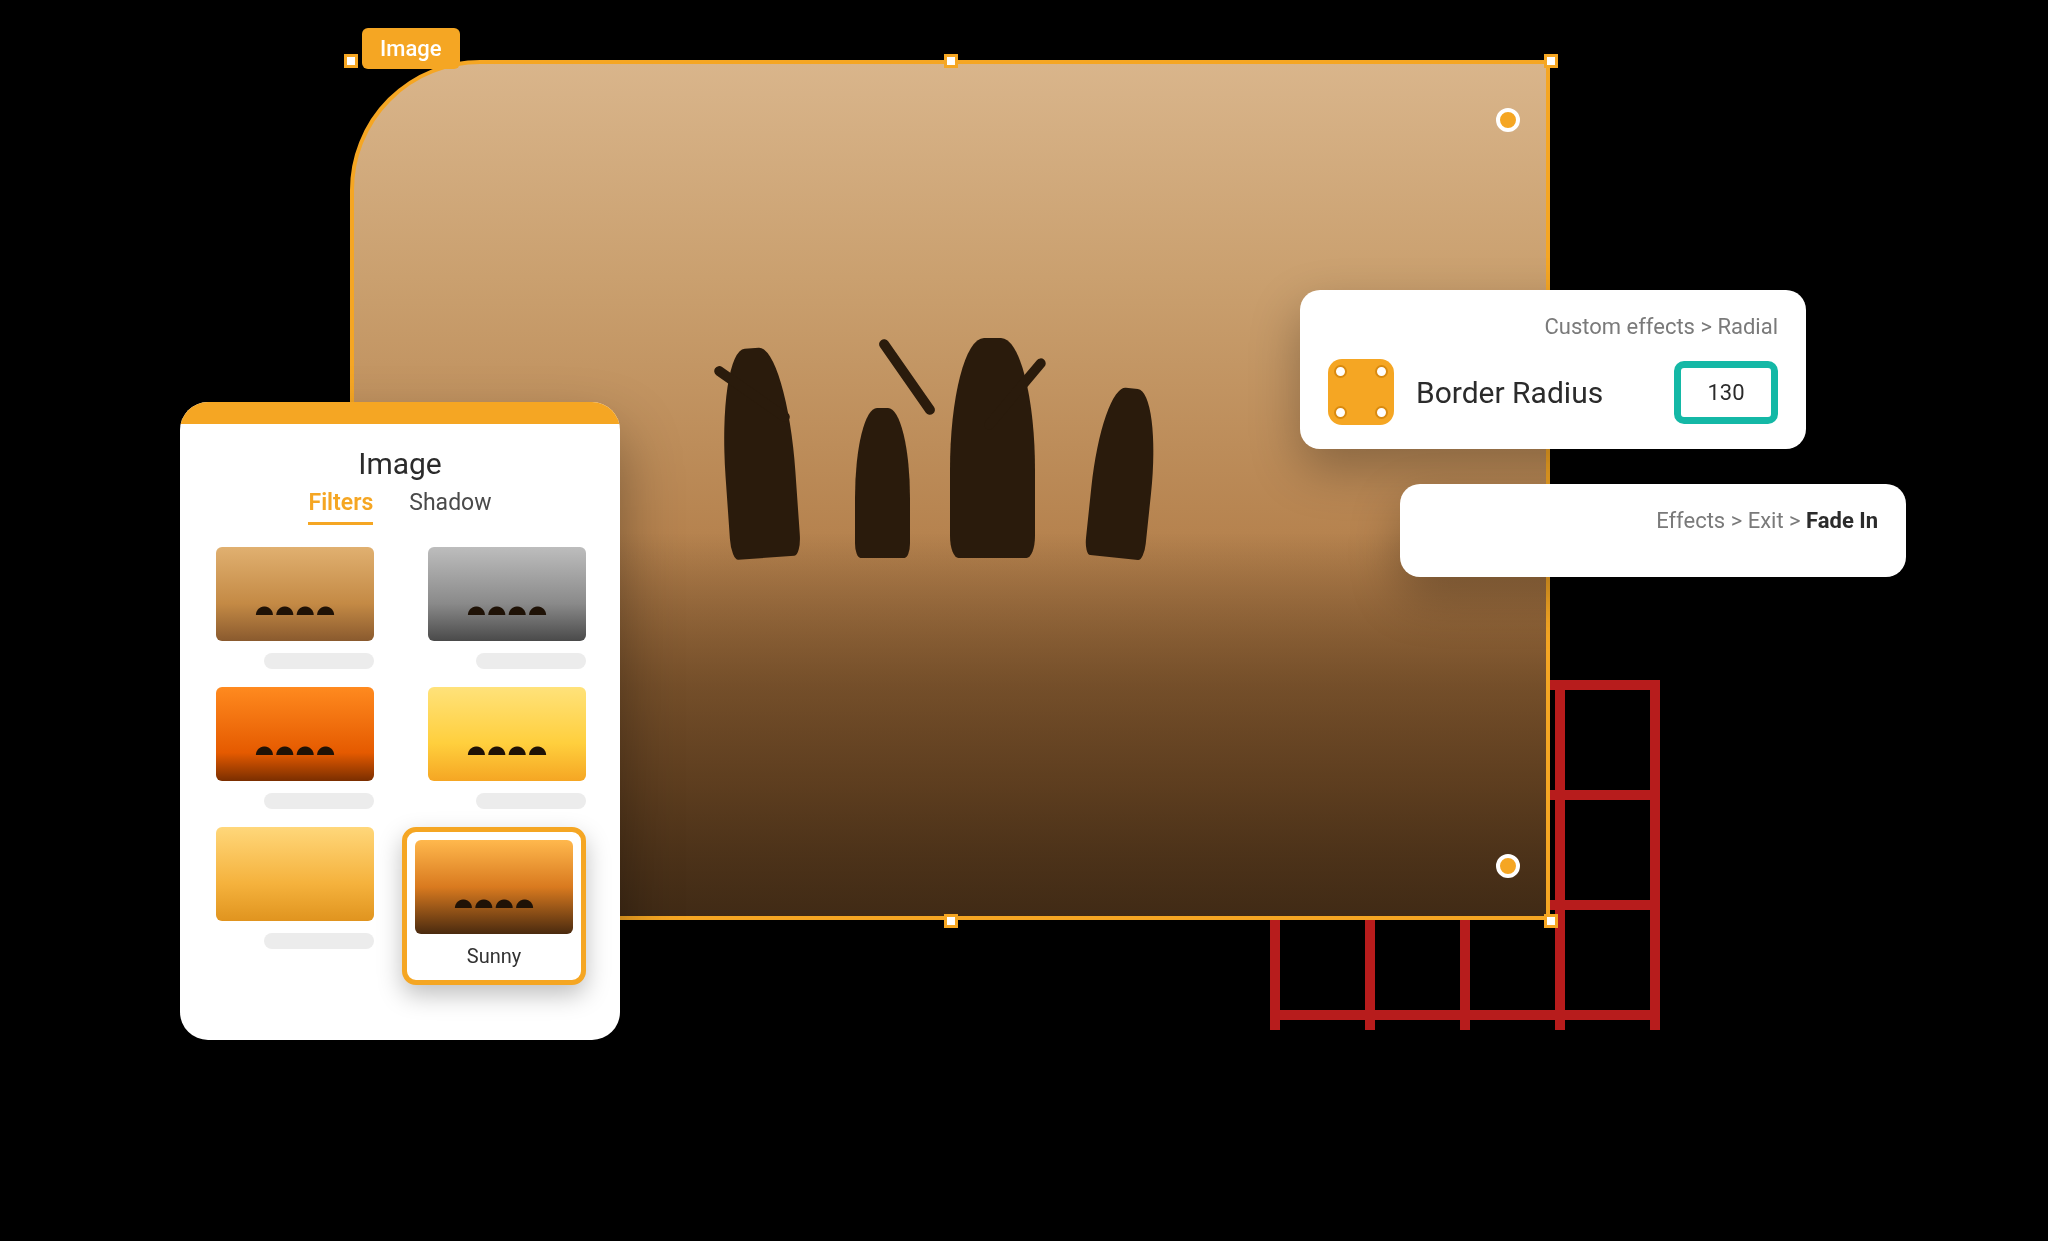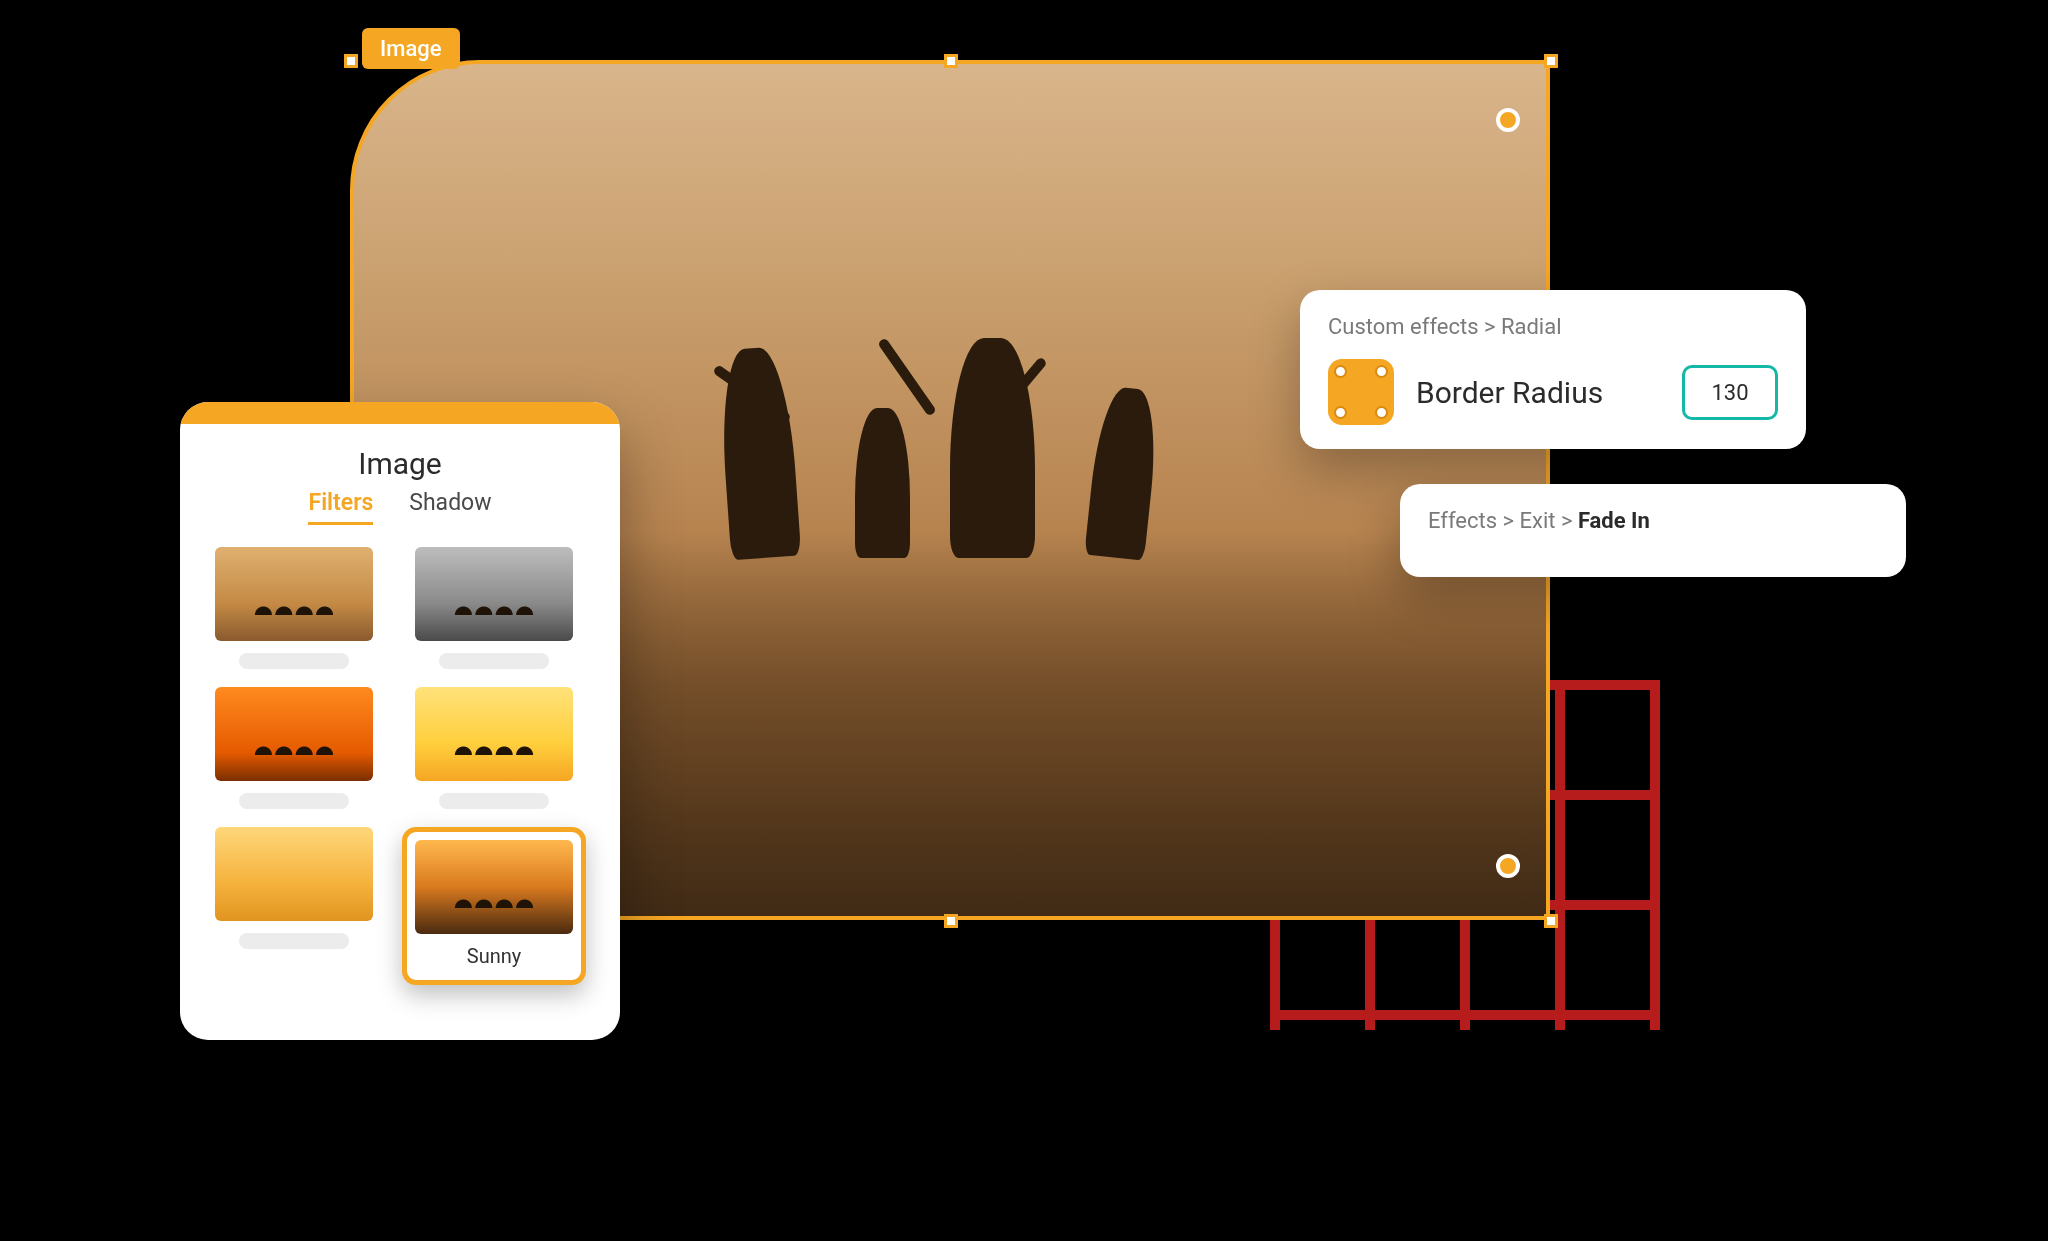--- a/index.html
+++ b/index.html
@@ -41,45 +41,45 @@
   .rg-v{top:0;height:100%;width:10px;}
 
   
   .style-panel{position:absolute;left:180px;top:402px;width:440px;height:638px;background:#fff;border-radius:28px;box-shadow:0 30px 60px rgba(0,0,0,.35);overflow:hidden;}
   .style-panel .bar{height:22px;background:#f5a623;}
   .style-title{text-align:center;font-size:30px;color:#2b2b2b;margin:22px 0 8px;font-weight:400;}
   .tabs{display:flex;justify-content:center;gap:36px;font-size:23px;margin-bottom:12px;}
   .tab{color:#4a4a4a;padding-bottom:6px;cursor:pointer;}
   .tab.active{color:#f5a623;font-weight:600;border-bottom:3px solid #f5a623;}
   .filters-grid{display:grid;grid-template-columns:1fr 1fr;gap:18px 28px;padding:10px 34px 0;}
-  .filter-item{display:flex;flex-direction:column;align-items:center;gap:12px;border-radius:21px;}
+  .filter-item{display:flex;flex-direction:column;align-items:flex-end;gap:12px;border-radius:21px;}
   .thumb{width:158px;height:94px;border-radius:6px;}
   .lbl-ph{width:110px;height:16px;background:#ececec;border-radius:8px;}
   .filter-item.selected{position:relative;}
   .filter-item.selected .sel-wrap{border:5px solid #f5a623;border-radius:14px;padding:8px 8px 0;background:#fff;box-shadow:0 10px 24px rgba(0,0,0,.25);}
   .filter-item.selected .lbl-real{font-size:20px;color:#333;padding:10px 0 12px;}
   .t-normal{background:linear-gradient(180deg,#e0b070 0%,#c48a45 60%,#8a5a2e 100%);}
   .t-bw{background:linear-gradient(180deg,#bdbdbd 0%,#8a8a8a 60%,#4a4a4a 100%);}
   .t-orange{background:linear-gradient(180deg,#ff8a1f 0%,#e55a00 70%,#7a2e00 100%);}
   .t-yellow{background:linear-gradient(180deg,#ffe27a 0%,#ffcf3d 60%,#f5a623 100%);}
   .t-gold{background:linear-gradient(180deg,#ffd77a 0%,#f5b23d 60%,#e0941f 100%);}
   .t-sunny{background:linear-gradient(180deg,#ffb84d 0%,#d97a1f 50%,#4a2a0f 100%);}
   .silh{position:relative;overflow:hidden;}
   .silh::after{content:"";position:absolute;left:18%;right:18%;bottom:28%;height:40%;background:radial-gradient(circle at 20% 100%,#1f1206 0 8px,transparent 9px),radial-gradient(circle at 40% 100%,#1f1206 0 8px,transparent 9px),radial-gradient(circle at 60% 100%,#1f1206 0 8px,transparent 9px),radial-gradient(circle at 80% 100%,#1f1206 0 8px,transparent 9px);}
 
   
   .card{position:absolute;background:#fff;border-radius:20px;box-shadow:0 20px 50px rgba(0,0,0,.28);padding:24px 28px;}
   .card-br{left:1300px;top:290px;width:450px;}
-  .crumb{font-size:22px;color:#7a7a7a;margin-bottom:20px;}
+  .crumb{font-size:22px;color:#7a7a7a;margin-bottom:20px;text-align:right;}
   .row{display:flex;align-items:center;gap:22px;}
   .radius-icon{width:66px;height:66px;background:#f5a623;border-radius:14px;position:relative;flex:0 0 auto;}
   .radius-icon i{position:absolute;width:9px;height:9px;background:#fff;border:2px solid #d98a10;border-radius:50%;}
   .ri1{left:6px;top:6px;} .ri2{right:6px;top:6px;} .ri3{left:6px;bottom:6px;} .ri4{right:6px;bottom:6px;}
   .prop-label{font-size:30px;color:#2b2b2b;flex:1;}
-  .valbox{border:3px solid #14b8a6;border-radius:10px;padding:12px 18px;font-size:22px;color:#2b2b2b;min-width:54px;text-align:center;}
+  .valbox{border:7px solid #14b8a6;border-radius:10px;padding:12px 18px;font-size:22px;color:#2b2b2b;min-width:54px;text-align:center;}
 
   
   .card-dur{left:1400px;top:484px;width:450px;}
   .cube-icon{width:66px;height:66px;flex:0 0 auto;position:relative;}
   .cube-icon svg{width:66px;height:66px;}
   .dur-col{flex:1;display:flex;flex-direction:column;gap:14px;}
   .slider{position:relative;height:8px;background:#ececec;border-radius:4px;width:210px;}
   .slider .fill{position:absolute;left:0;top:0;bottom:0;width:60%;background:#f5a623;border-radius:4px;}
   .slider .knob{position:absolute;left:60%;top:50%;width:22px;height:22px;background:#fff;border:1px solid #d6d6d6;border-radius:50%;transform:translate(-50%,-50%);box-shadow:0 2px 4px rgba(0,0,0,.2);}
   .crumb b{color:#2b2b2b;font-weight:700;}

